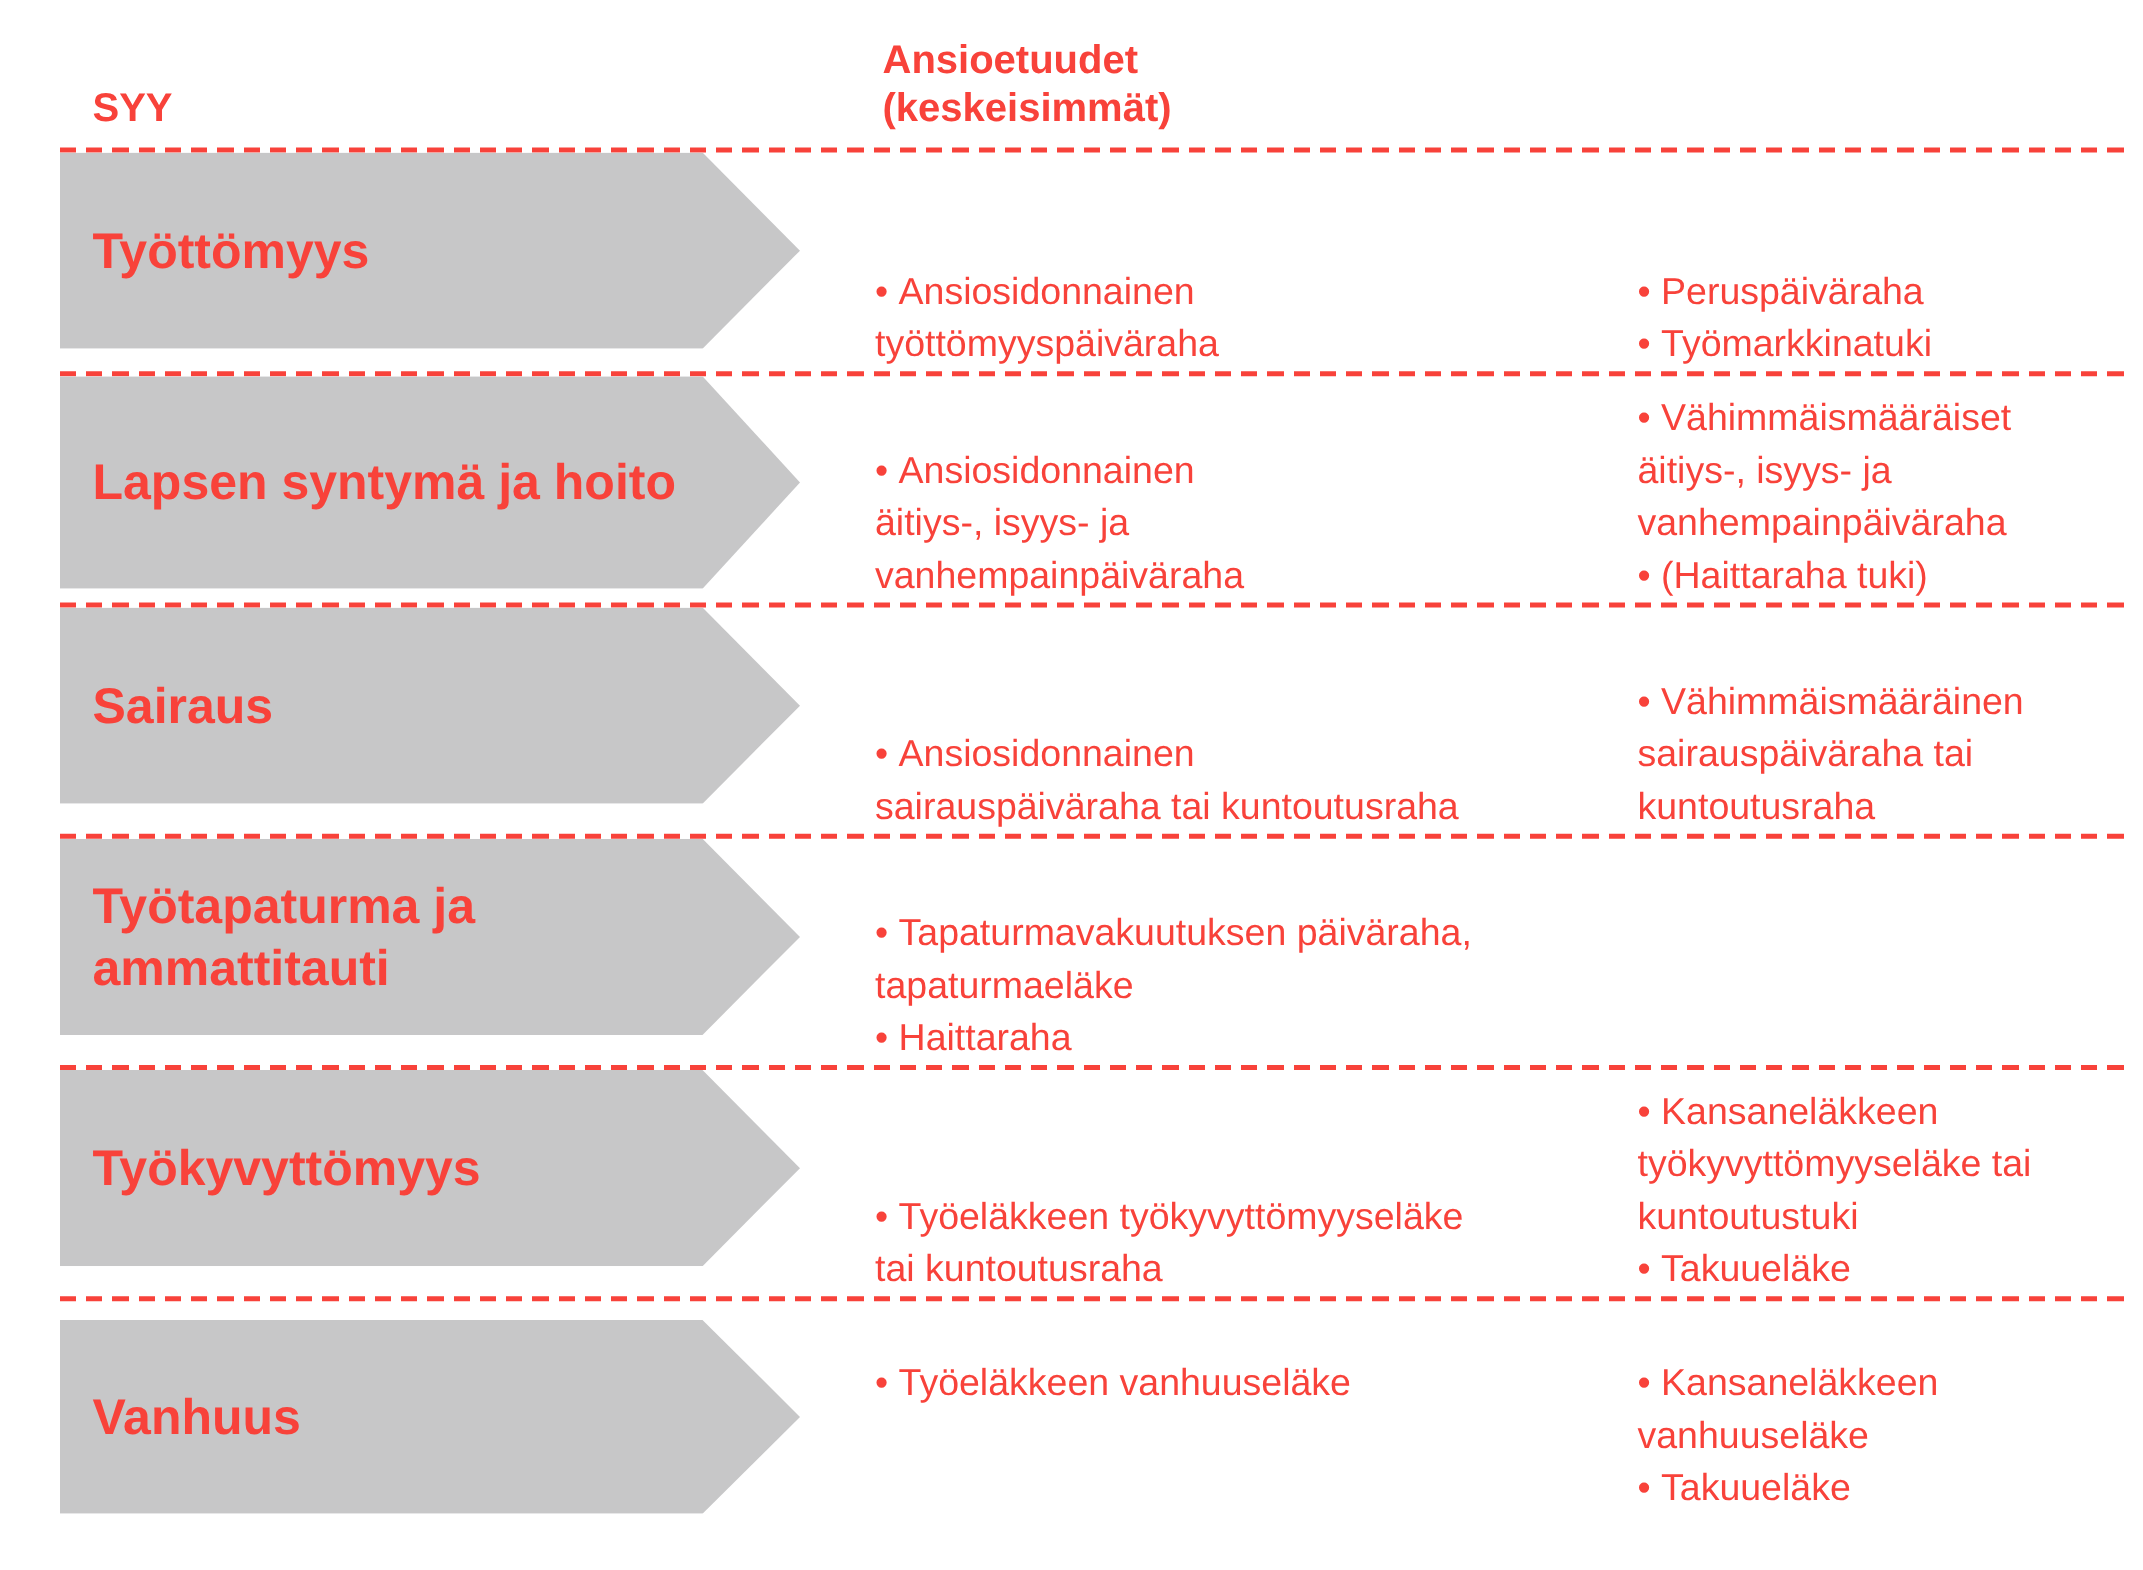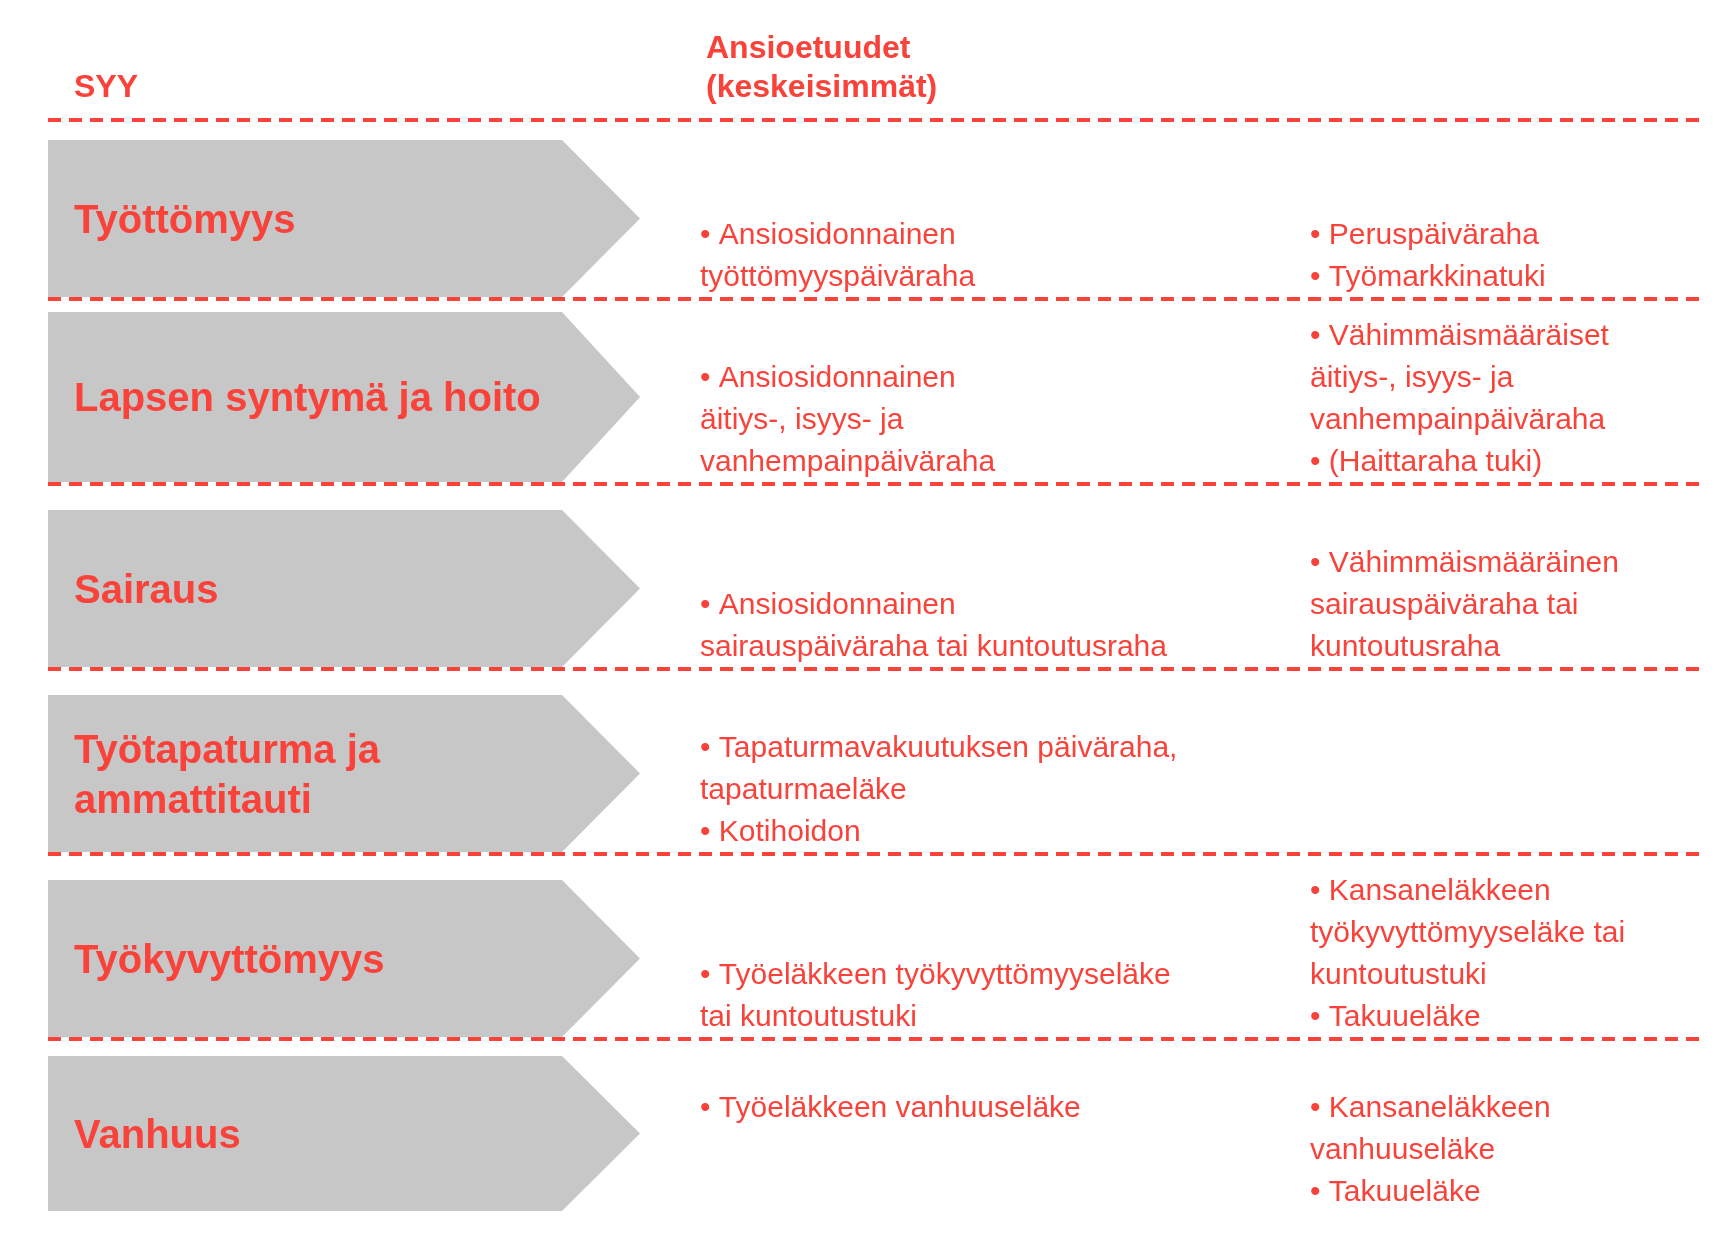--- a/index.html
+++ b/index.html
@@ -50,21 +50,21 @@
   .row {
     display: grid;
     grid-template-columns: 652px 590px 1fr;
     height: 181px;
   }
   .row-1 { height: 175px; }
   .row-6 { height: 210px; }
 
   .arrow-cell {
     display: flex;
-    align-items: flex-end;
+    align-items: flex-start;
   }
   .row-6 .arrow-cell { align-items: flex-start; padding-top: 15px; }
 
   .arrow {
     width: 592px;
     height: 157px;
     background: var(--gray);
     clip-path: polygon(0 0, calc(100% - 78px) 0, 100% 50%, calc(100% - 78px) 100%, 0 100%);
     display: flex;
     align-items: center;
@@ -165,34 +165,34 @@
   <div class="row row-4">
     <div class="arrow-cell">
       <div class="arrow">
         <div class="cause">Työtapaturma ja
 ammattitauti</div>
       </div>
     </div>
     <div class="cell cell-ansio">
           <div class="item">Tapaturmavakuutuksen päiväraha,
 tapaturmaeläke</div>
-          <div class="item">Kotihoidon</div>
+          <div class="item">Haittaraha</div>
         </div>
     <div class="cell cell-perus"></div>
   </div>
 <div class="dash"></div>
   <div class="row row-5">
     <div class="arrow-cell">
       <div class="arrow">
         <div class="cause">Työkyvyttömyys</div>
       </div>
     </div>
     <div class="cell cell-ansio">
           <div class="item">Työeläkkeen työkyvyttömyyseläke
-tai kuntoutustuki</div>
+tai kuntoutusraha</div>
         </div>
     <div class="cell cell-perus">
           <div class="item">Kansaneläkkeen
 työkyvyttömyyseläke tai
 kuntoutustuki</div>
           <div class="item">Takuueläke</div>
         </div>
   </div>
 <div class="dash"></div>
   <div class="row row-6">

